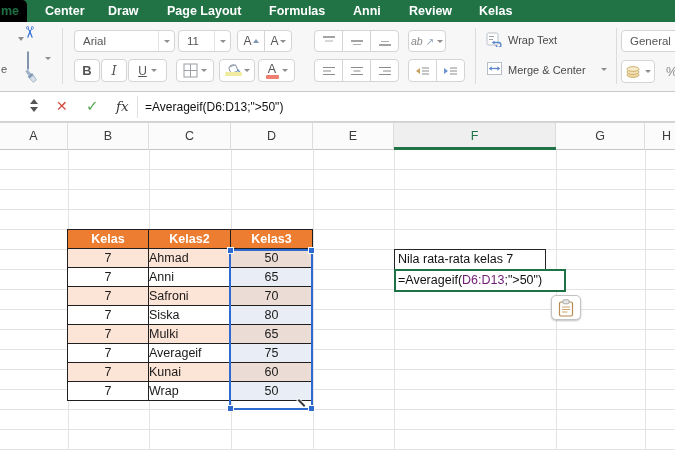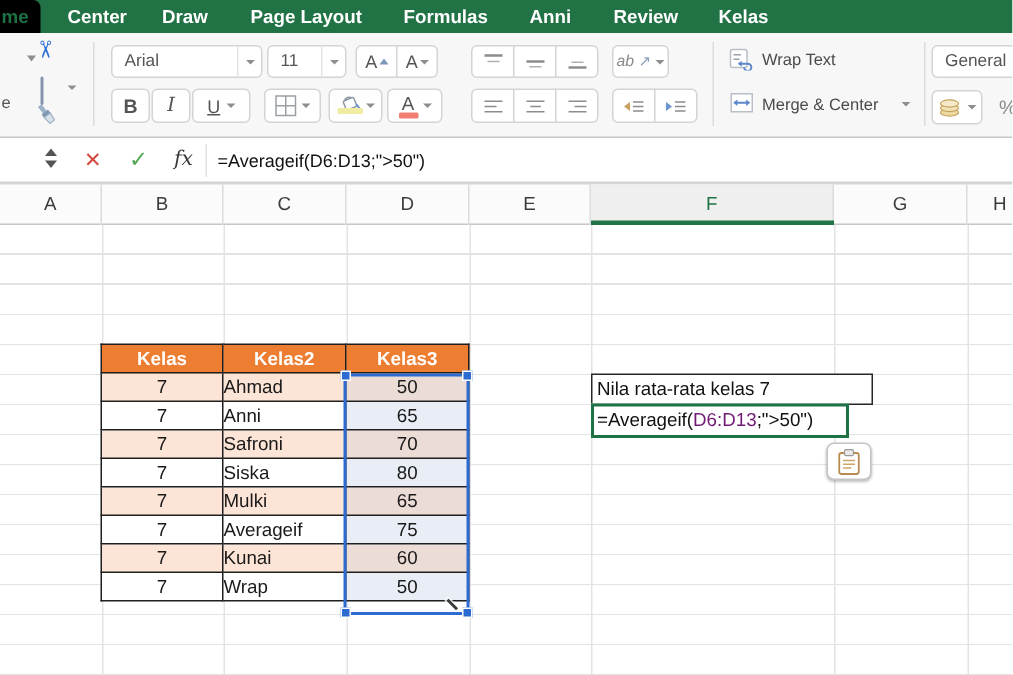--- a/index.html
+++ b/index.html
@@ -63,21 +63,21 @@
   tr.plain td { background:#fff; }
   tr.band td.c3 { background:#EBDCD6; }
   tr.plain td.c3 { background:#E9EDF5; }
 
   .selbox { position:absolute; left:229px; top:99px; width:84px; height:161px; border:2px solid #2D6BD0; pointer-events:none; }
   .handle { position:absolute; width:7px; height:7px; background:#2D6BD0; border:1px solid #fff; pointer-events:auto; }
   .h-tl { left:-4px; top:-4px; } .h-tr { right:-4px; top:-4px; }
   .h-bl { left:-4px; bottom:-4px; } .h-br { right:-4px; bottom:-4px; }
   .fillmark { position:absolute; right:5px; bottom:4px; width:9px; height:2px; background:#3a3a3a; transform:rotate(45deg); box-shadow:0 0 0 1px rgba(255,255,255,.8); }
 
-  .f6box { position:absolute; left:394px; top:99px; width:188px; height:21px; border:1px solid #262626; background:#fff; font-size:12.5px; line-height:19px; padding-left:3px; color:#111; white-space:nowrap; }
+  .f6box { position:absolute; left:394px; top:99px; width:152px; height:21px; border:1px solid #262626; background:#fff; font-size:12.5px; line-height:19px; padding-left:3px; color:#111; white-space:nowrap; }
   .f7box { position:absolute; left:394px; top:119px; width:172px; height:23px; border:2px solid #1E7346; background:#fff; font-size:12.5px; line-height:19px; padding-left:2px; color:#111; white-space:nowrap; }
   .refblue { color:#701a75; }
 
   .pastebtn { position:absolute; left:551px; top:145px; width:30px; height:25px; background:#fff; border:1px solid #c4c4c4; border-radius:5px; box-shadow:0 1px 2px rgba(0,0,0,.25); display:flex; align-items:center; justify-content:center; }
 
   .blabel { font-weight:700; font-size:13px; color:#555; }
   .ilabel { font-family:"DejaVu Serif",serif; font-style:italic; font-size:13px; color:#555; }
   .abel { font-size:12px; color:#555; }
 </style>
 </head>

